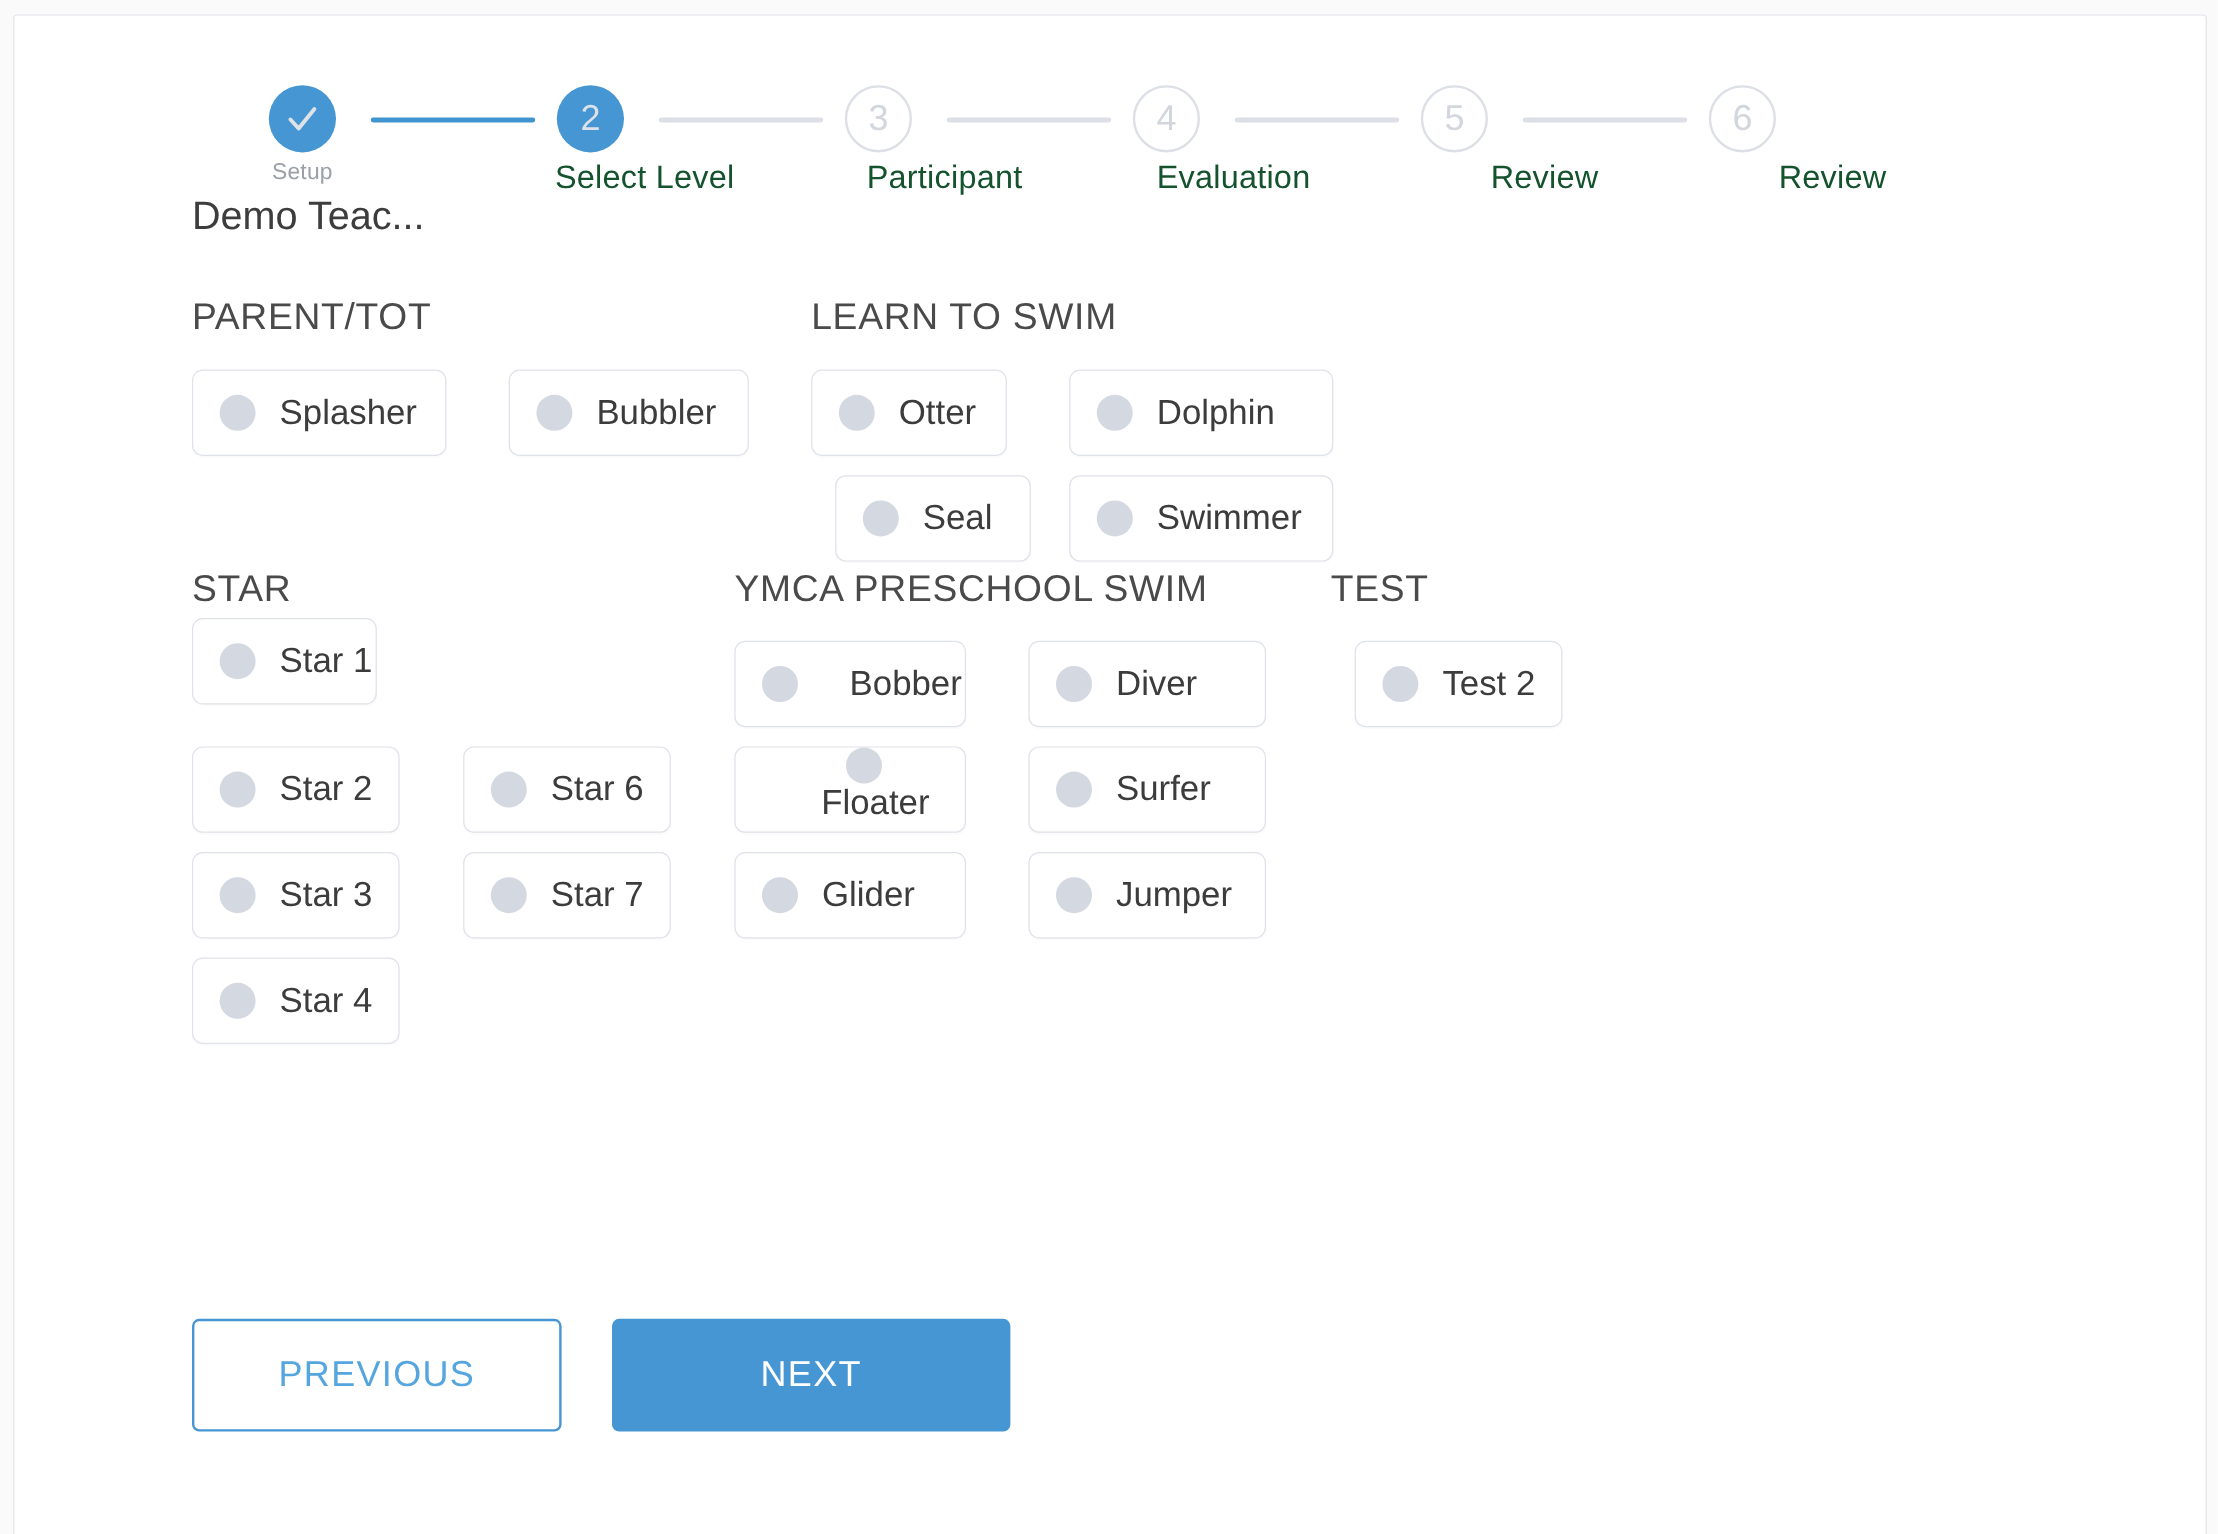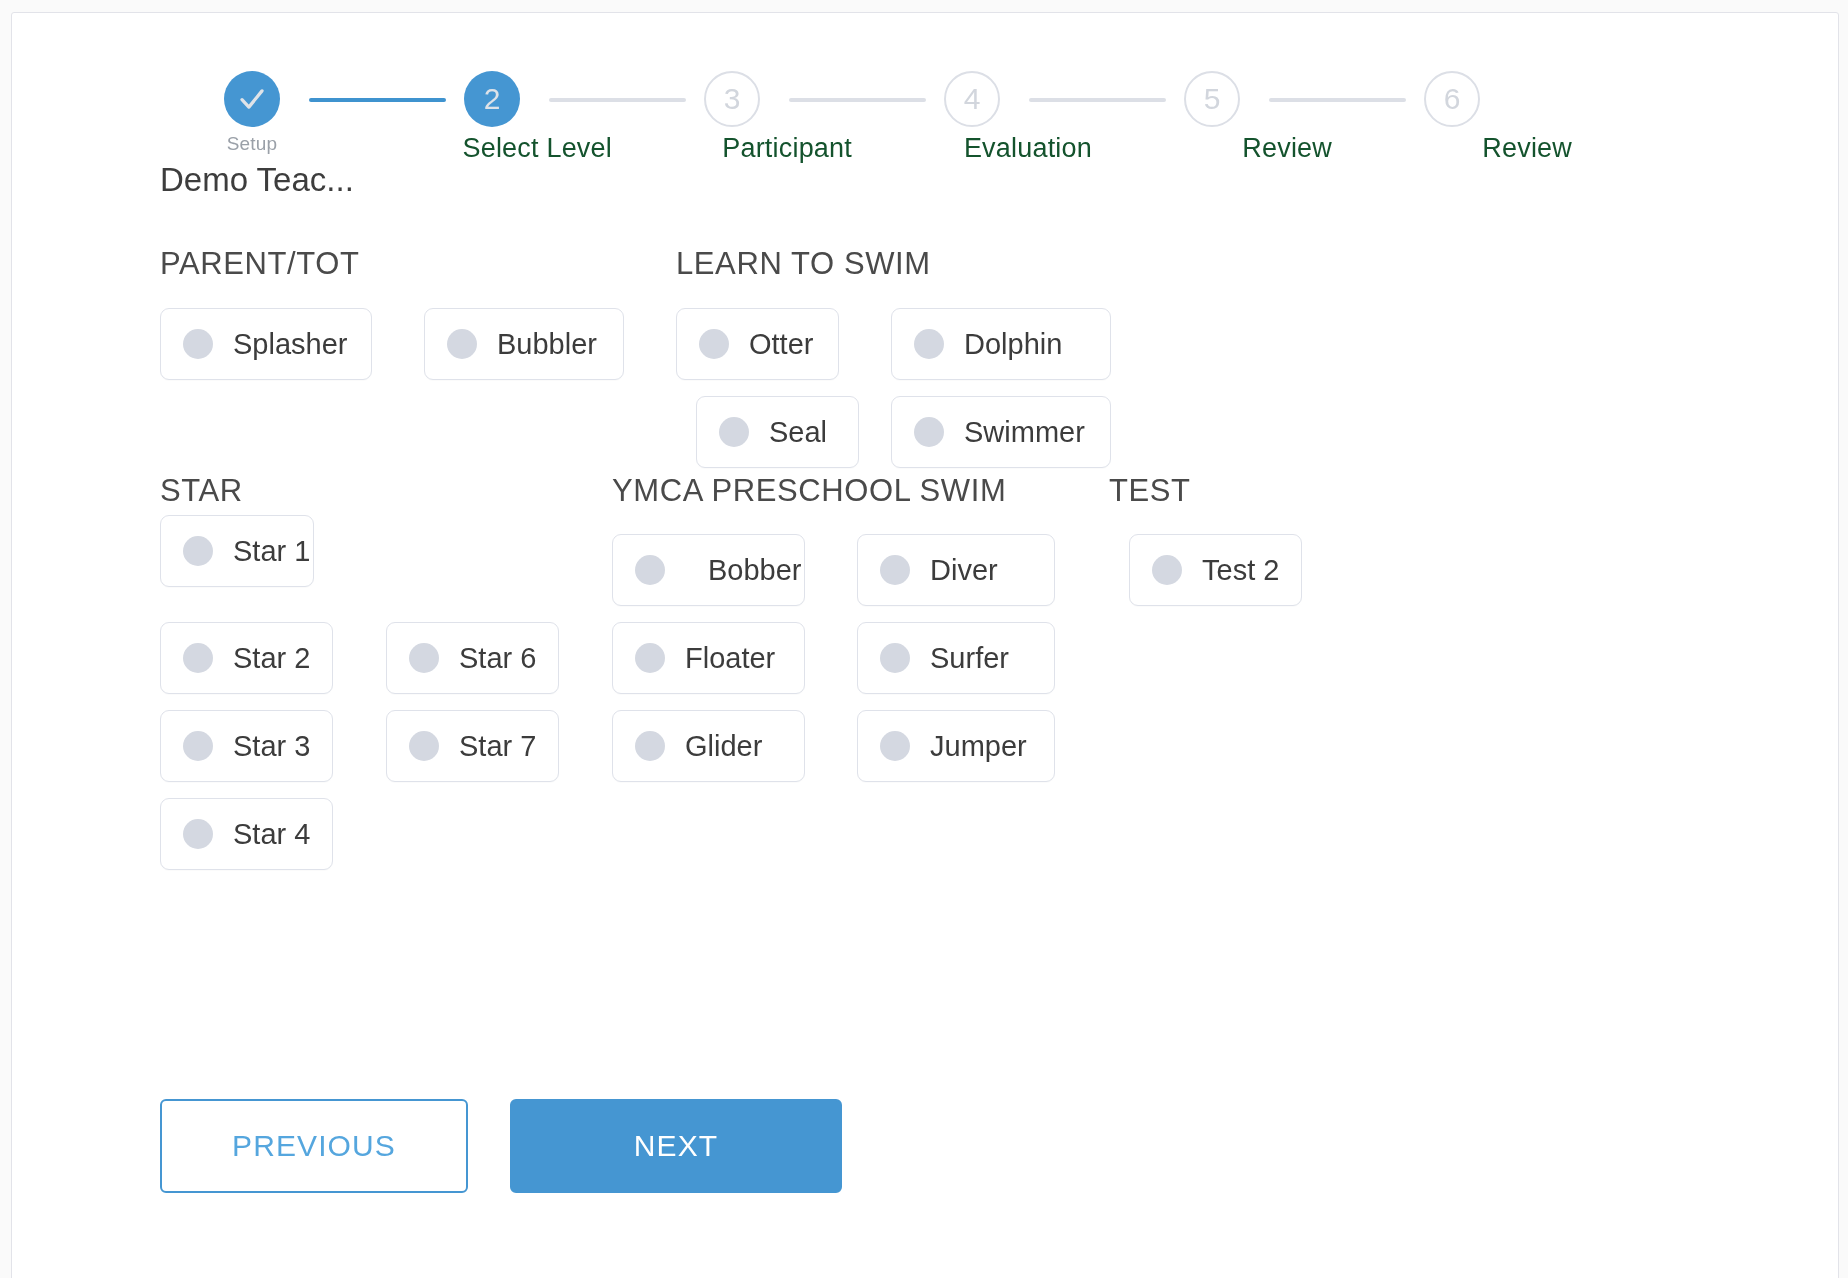--- a/index.html
+++ b/index.html
@@ -278,21 +278,21 @@
   </div>
   <div class="level-btn" style="left:374px; top:697px; width:173px;">
     <span class="level-radio"></span>
     <span class="level-text">Star 7</span>
   </div>
 
   <div class="level-btn" style="left:600px; top:521px; width:193px;gap:23px;">
     <span class="level-radio"></span>
     <span class="level-text">Bobber</span>
   </div>
-  <div class="level-btn" style="left:600px; top:609px; width:193px;">
+  <div class="level-btn" style="left:600px; top:609px; width:193px;flex-direction:column;">
     <span class="level-radio"></span>
     <span class="level-text">Floater</span>
   </div>
   <div class="level-btn" style="left:600px; top:697px; width:193px;">
     <span class="level-radio"></span>
     <span class="level-text">Glider</span>
   </div>
   <div class="level-btn" style="left:845px; top:521px; width:198px;">
     <span class="level-radio"></span>
     <span class="level-text">Diver</span>

